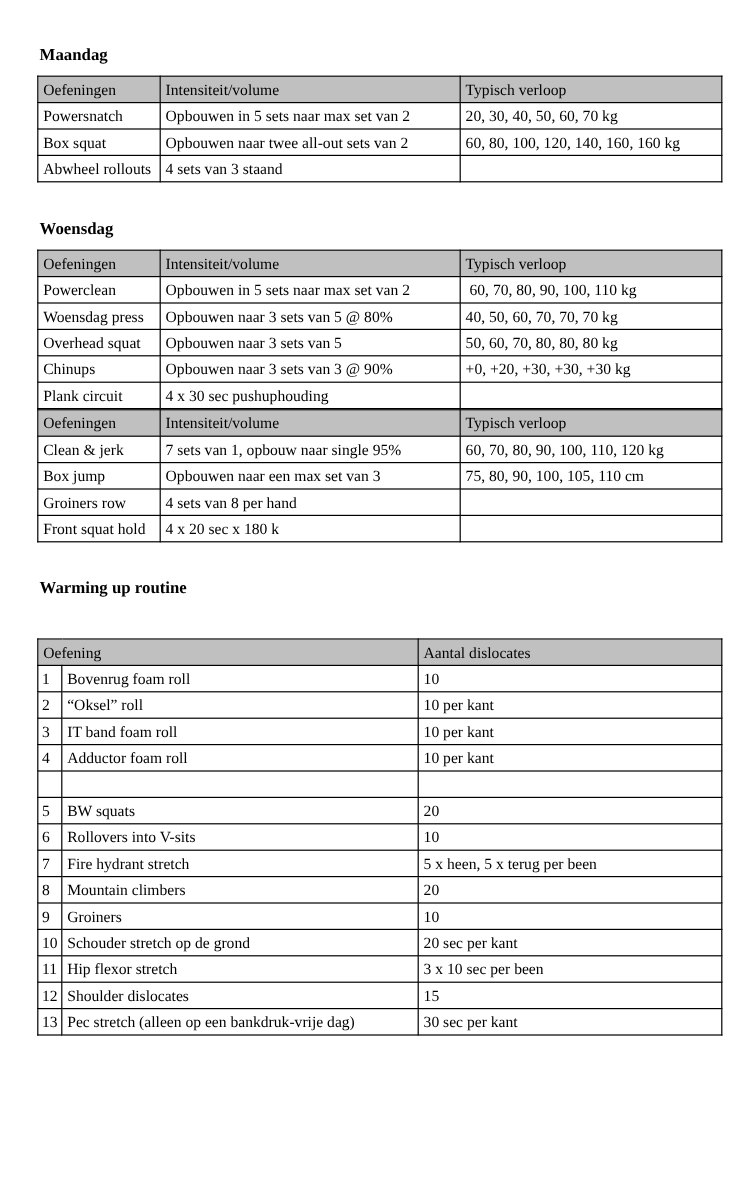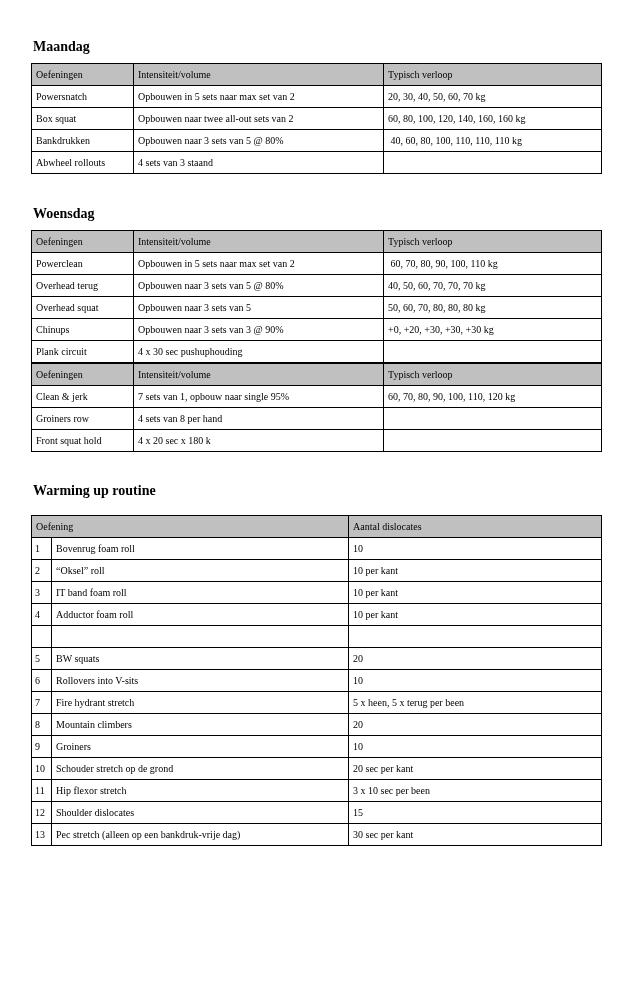--- a/index.html
+++ b/index.html
@@ -24,27 +24,27 @@
     font-size: 14px;
     font-weight: bold;
     line-height: 14px;
     margin: 33px 0 9px 2px;
   }
   .section-title.first {
     margin-top: 0;
   }
   .section-title.warmup-title {
     margin-top: 32px;
-    margin-bottom: 17px;
+    margin-bottom: 34px;
   }
   table.tbl {
     border-collapse: collapse;
     table-layout: fixed;
     width: 570px;
-    font-size: 10px;
+    font-size: 13px;
   }
   table.tbl th,
   table.tbl td {
     border: 1px solid #000000;
     height: 21px;
     padding: 0 4px;
     text-align: left;
     vertical-align: middle;
     font-weight: normal;
     white-space: pre-wrap;
@@ -86,25 +86,20 @@
         <td>Powersnatch</td>
         <td>Opbouwen in 5 sets naar max set van 2</td>
         <td>20, 30, 40, 50, 60, 70 kg</td>
       </tr>
       <tr>
         <td>Box squat</td>
         <td>Opbouwen naar twee all-out sets van 2</td>
         <td>60, 80, 100, 120, 140, 160, 160 kg</td>
       </tr>
       <tr>
-        <td>Bankdrukken</td>
-        <td>Opbouwen naar 3 sets van 5 @ 80%</td>
-        <td> 40, 60, 80, 100, 110, 110, 110 kg</td>
-      </tr>
-      <tr>
         <td>Abwheel rollouts</td>
         <td>4 sets van 3 staand</td>
         <td></td>
       </tr>
     </tbody>
   </table>
 
   <h2 class="section-title">Woensdag</h2>
   <table class="tbl workout">
     <colgroup>
@@ -119,21 +114,21 @@
         <th>Typisch verloop</th>
       </tr>
     </thead>
     <tbody>
       <tr>
         <td>Powerclean</td>
         <td>Opbouwen in 5 sets naar max set van 2</td>
         <td> 60, 70, 80, 90, 100, 110 kg</td>
       </tr>
       <tr>
-        <td>Overhead terug</td>
+        <td>Woensdag press</td>
         <td>Opbouwen naar 3 sets van 5 @ 80%</td>
         <td>40, 50, 60, 70, 70, 70 kg</td>
       </tr>
       <tr>
         <td>Overhead squat</td>
         <td>Opbouwen naar 3 sets van 5</td>
         <td>50, 60, 70, 80, 80, 80 kg</td>
       </tr>
       <tr>
         <td>Chinups</td>
@@ -161,20 +156,25 @@
         <th>Typisch verloop</th>
       </tr>
     </thead>
     <tbody>
       <tr>
         <td>Clean &amp; jerk</td>
         <td>7 sets van 1, opbouw naar single 95%</td>
         <td>60, 70, 80, 90, 100, 110, 120 kg</td>
       </tr>
       <tr>
+        <td>Box jump</td>
+        <td>Opbouwen naar een max set van 3</td>
+        <td>75, 80, 90, 100, 105, 110 cm</td>
+      </tr>
+      <tr>
         <td>Groiners row</td>
         <td>4 sets van 8 per hand</td>
         <td></td>
       </tr>
       <tr>
         <td>Front squat hold</td>
         <td>4 x 20 sec x 180 k</td>
         <td></td>
       </tr>
     </tbody>

